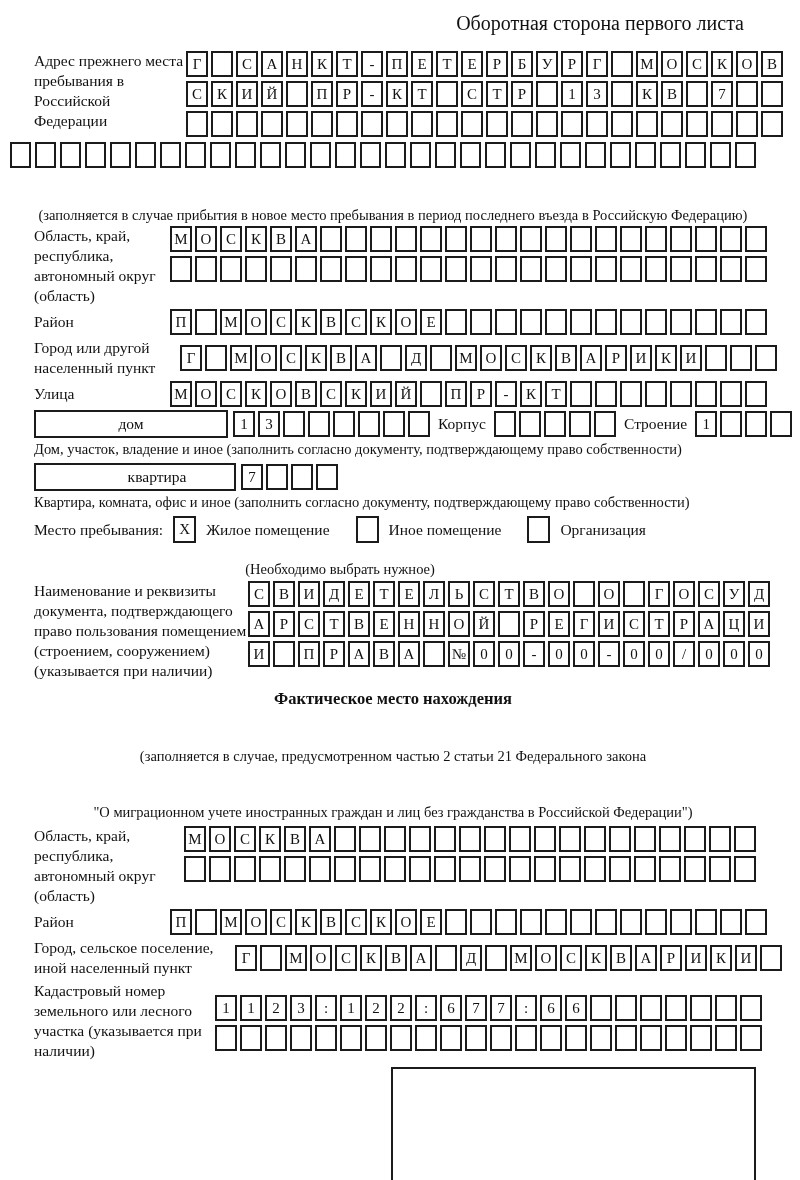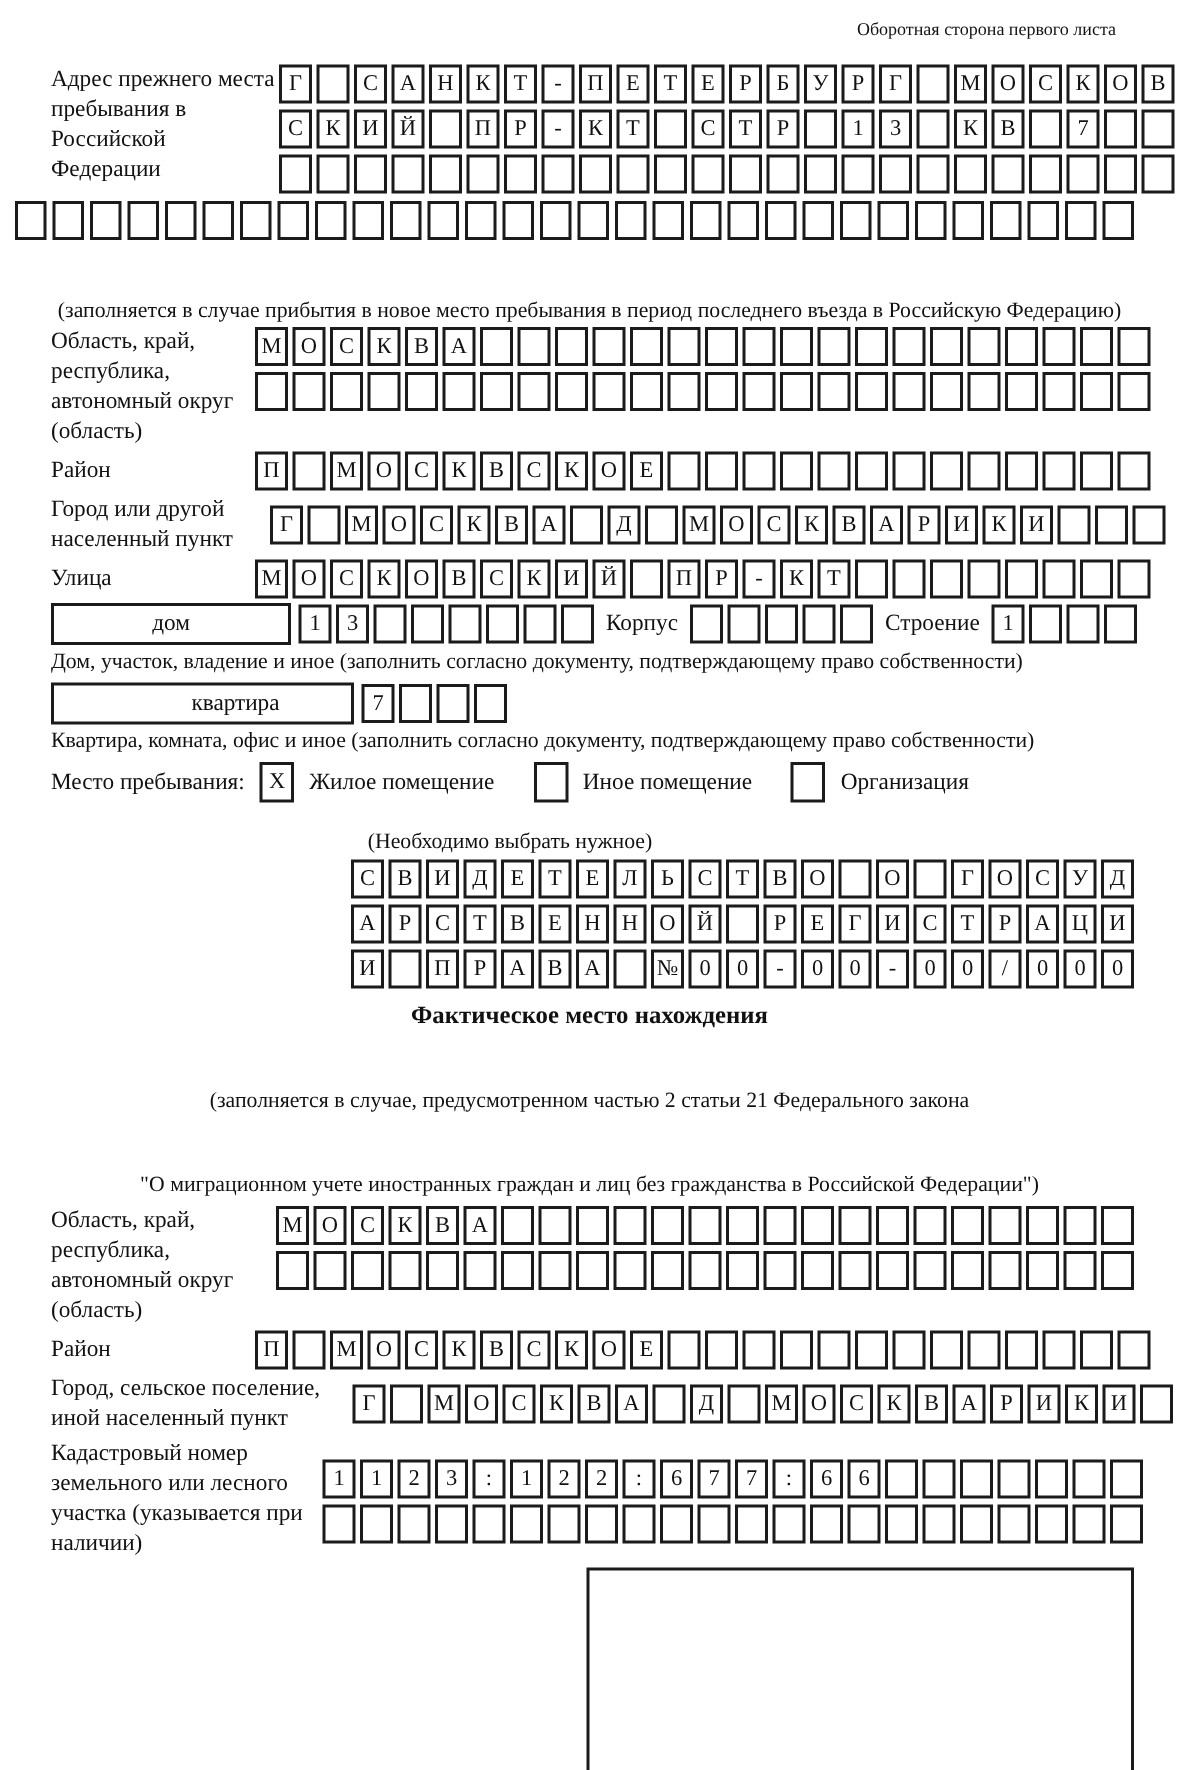--- a/index.html
+++ b/index.html
@@ -4,21 +4,21 @@
 <style>
   * { margin:0; padding:0; box-sizing:border-box; }
   html,body { background:#ffffff; }
   body {
     width:800px; height:1180px; overflow:hidden;
     font-family:"Liberation Serif","DejaVu Serif",serif;
     color:#111;
   }
   .page { padding:12px 44px 0 30px; width:800px; }
 
-  .header-note { text-align:right; font-size:12px; padding-right:12px; margin-bottom:16px; }
+  .header-note { text-align:right; font-size:20px; padding-right:12px; margin-bottom:16px; }
 
   
   .cell {
     flex:none; width:22px; height:26px;
     border:2px solid #1b1b1b; background:#fff;
     display:flex; align-items:center; justify-content:center;
     font-size:15px; line-height:1;
   }
   .boxrow { display:flex; gap:3px; justify-content:flex-end; }
   .boxcol { display:flex; flex-direction:column; gap:4px; margin-left:auto; }
@@ -325,21 +325,21 @@
         <div class="cell"></div>
         <div class="cell"></div>
         <div class="cell"></div>
         <div class="cell"></div>
         <div class="cell"></div>
         <div class="cell"></div>
       </div>
   </div>
 
   <div class="house-row">
-    <div class="label-box" style="width:160px;">дом</div>
+    <div class="label-box" style="width:194px;">дом</div>
     <div class="boxrow" style="margin-left:5px;">
         <div class="cell">1</div>
         <div class="cell">3</div>
         <div class="cell"></div>
         <div class="cell"></div>
         <div class="cell"></div>
         <div class="cell"></div>
         <div class="cell"></div>
         <div class="cell"></div>
       </div>
@@ -379,20 +379,21 @@
     <div class="checkbox">X</div>
     <span class="opt">Жилое помещение</span>
     <div class="checkbox"></div>
     <span class="opt">Иное помещение</span>
     <div class="checkbox"></div>
     <span class="opt">Организация</span>
   </div>
   <div class="stay-note">(Необходимо выбрать нужное)</div>
 
   <div class="frow">
+    <div class="flabel" style="width:218px;">Наименование и реквизиты документа, подтверждающего право пользования помещением (строением, сооружением) (указывается при наличии)</div>
     <div class="boxcol">
       <div class="boxrow">
           <div class="cell">С</div>
           <div class="cell">В</div>
           <div class="cell">И</div>
           <div class="cell">Д</div>
           <div class="cell">Е</div>
           <div class="cell">Т</div>
           <div class="cell">Е</div>
           <div class="cell">Л</div>

